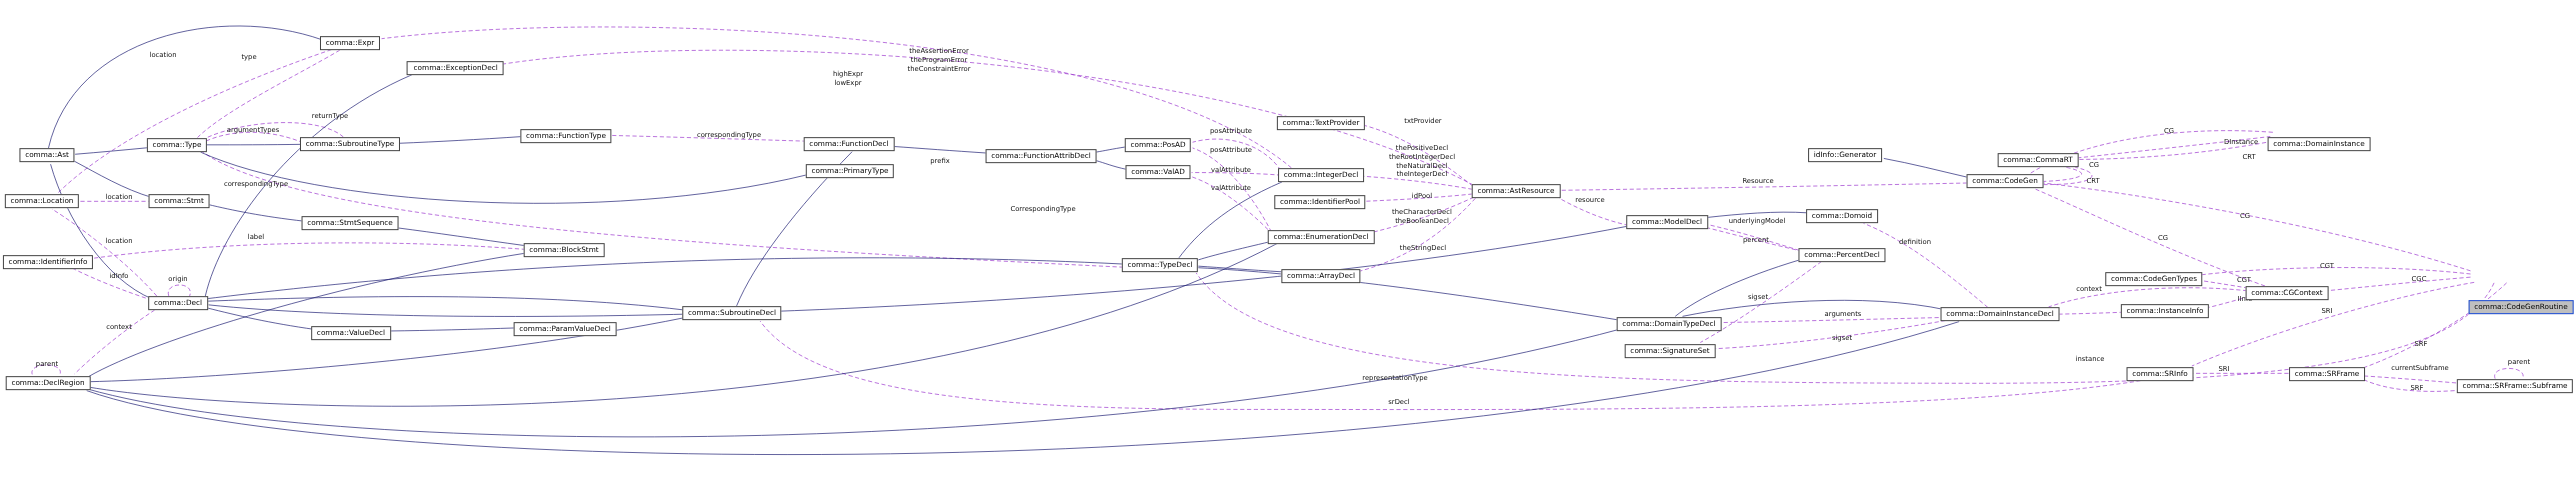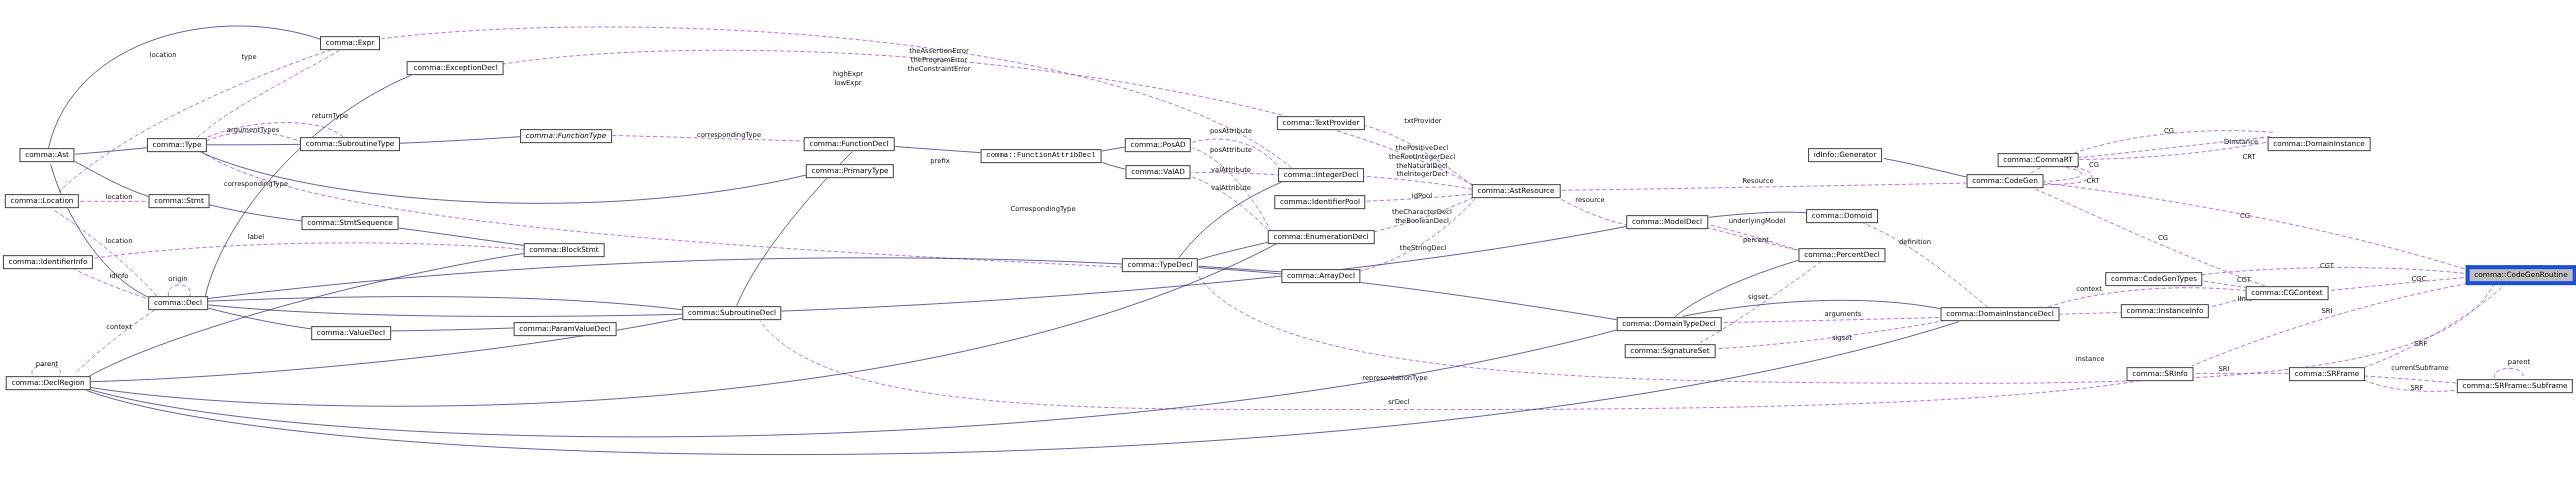--- a/index.html
+++ b/index.html
@@ -4,21 +4,21 @@
 <style>
   html,body{margin:0;padding:0;background:#ffffff;}
   body{width:2576px;height:491px;font-family:"DejaVu Sans","Liberation Sans",sans-serif;}
   .canvas{position:relative;width:2576px;height:491px;background:#ffffff;overflow:hidden;}
   .edges{position:absolute;left:0;top:0;}
   .edges path{fill:none;}
   .edges path.inh{stroke:#191970;stroke-width:1.3;}
   .edges path.assoc{stroke:#9a32cd;stroke-width:1.3;stroke-dasharray:8,5;}
   .node{position:absolute;transform:translate(-50%,-50%);background:#ffffff;border:0.5px solid #424242;
         padding:1px 4.7px 1.6px 4.7px;font-size:7.3px;line-height:1.25;color:#000;white-space:nowrap;z-index:3;}
-  .node.hl{background:#bfbfbf;border:4px solid #1d4ed8;}
+  .node.hl{background:#bfbfbf;border:1px solid #1d4ed8;margin-top:32px;}
   .elabel{position:absolute;transform:translate(-50%,-50%);font-size:6.8px;line-height:1.3;color:#101010;
           white-space:pre;text-align:center;z-index:2;}
 </style>
 </head>
 <body>
 
 <div class="canvas">
 
   <svg class="edges" width="2576" height="491" viewBox="0 0 4923 939" xmlns="http://www.w3.org/2000/svg">
     <defs>
@@ -124,27 +124,27 @@
       <div class="node" style="left: 42px; top: 201px;">comma::Location</div>
       <div class="node" style="left: 179px; top: 201px;">comma::Stmt</div>
       <div class="node" style="left: 48px; top: 262px;">comma::IdentifierInfo</div>
       <div class="node" style="left: 177px; top: 145px;">comma::Type</div>
       <div class="node" style="left: 350px; top: 144px;">comma::SubroutineType</div>
       <div class="node" style="left: 350px; top: 223px;">comma::StmtSequence</div>
       <div class="node" style="left: 178px; top: 303px;">comma::Decl</div>
       <div class="node" style="left: 48px; top: 383px;">comma::DeclRegion</div>
       <div class="node" style="left: 351px; top: 333px;">comma::ValueDecl</div>
       <div class="node" style="left: 455px; top: 68px; padding-left: 6px;">comma::ExceptionDecl</div>
-      <div class="node" style="left: 566px; top: 136px; font-style: italic;">comma::FunctionType</div>
+      <div class="node" style="left: 566px; top: 136px;">comma::FunctionType</div>
       <div class="node" style="left: 564px; top: 250px;">comma::BlockStmt</div>
       <div class="node" style="left: 565px; top: 329px;">comma::ParamValueDecl</div>
       <div class="node" style="left: 732px; top: 313px;">comma::SubroutineDecl</div>
       <div class="node" style="left: 849px; top: 144px;">comma::FunctionDecl</div>
       <div class="node" style="left: 850px; top: 171px;">comma::PrimaryType</div>
-      <div class="node" style="left: 1041px; top: 156px; font-family: Liberation Mono, monospace;">comma::FunctionAttribDecl</div>
+      <div class="node" style="left: 1041px; top: 156px;">comma::FunctionAttribDecl</div>
       <div class="node" style="left: 1158px; top: 145px;">comma::PosAD</div>
       <div class="node" style="left: 1158px; top: 172px;">comma::ValAD</div>
       <div class="node" style="left: 1160px; top: 265px;">comma::TypeDecl</div>
       <div class="node" style="left: 1321px; top: 123px;">comma::TextProvider</div>
       <div class="node" style="left: 1321px; top: 175px;">comma::IntegerDecl</div>
       <div class="node" style="left: 1320px; top: 202px;">comma::IdentifierPool</div>
       <div class="node" style="left: 1321px; top: 237px;">comma::EnumerationDecl</div>
       <div class="node" style="left: 1321px; top: 276px;">comma::ArrayDecl</div>
       <div class="node" style="left: 1516px; top: 191px;">comma::AstResource</div>
       <div class="node" style="left: 1667px; top: 222px;">comma::ModelDecl</div>

